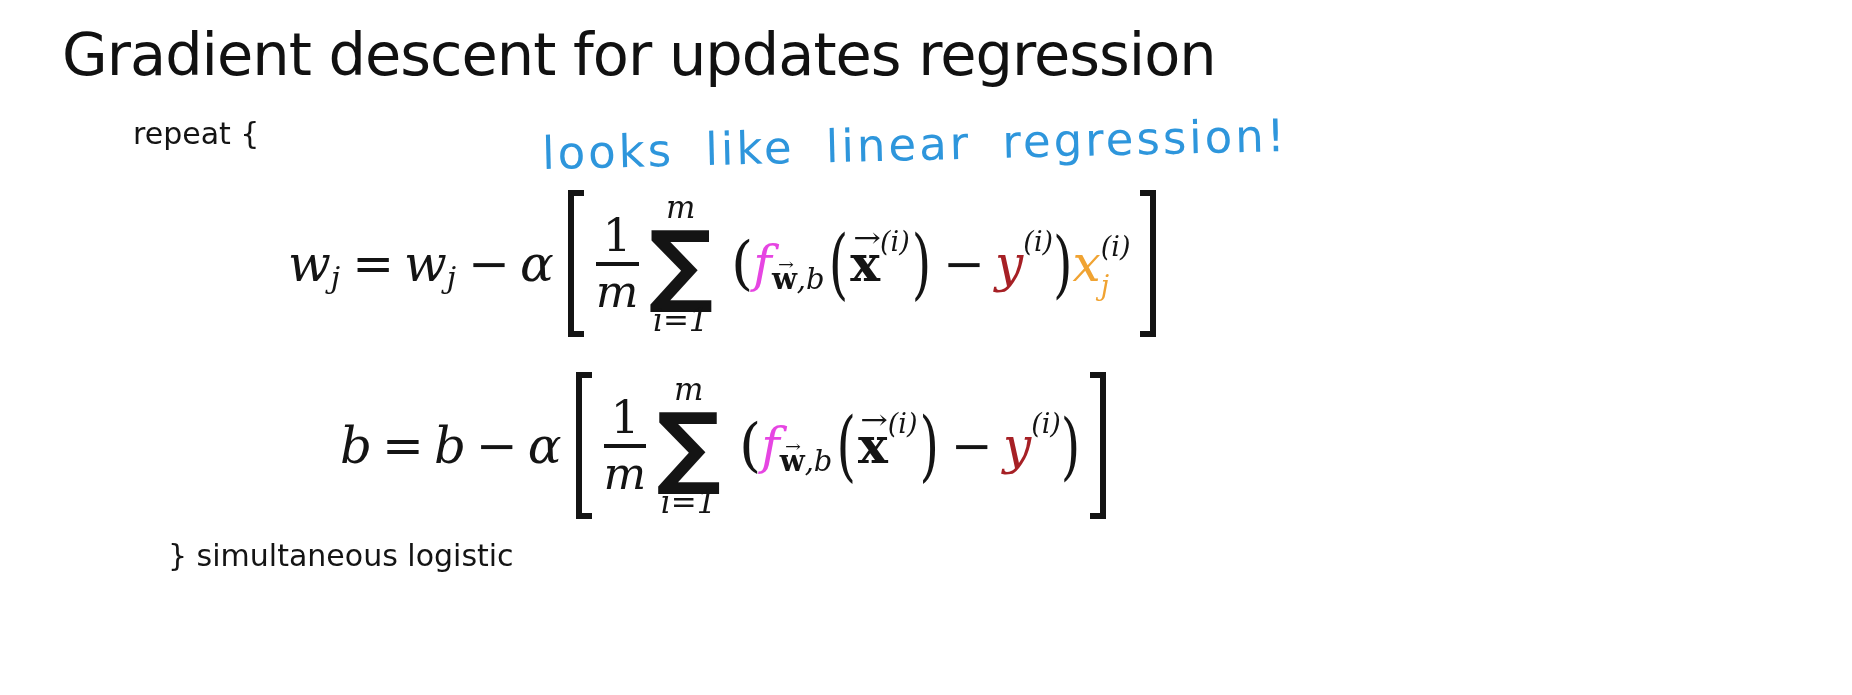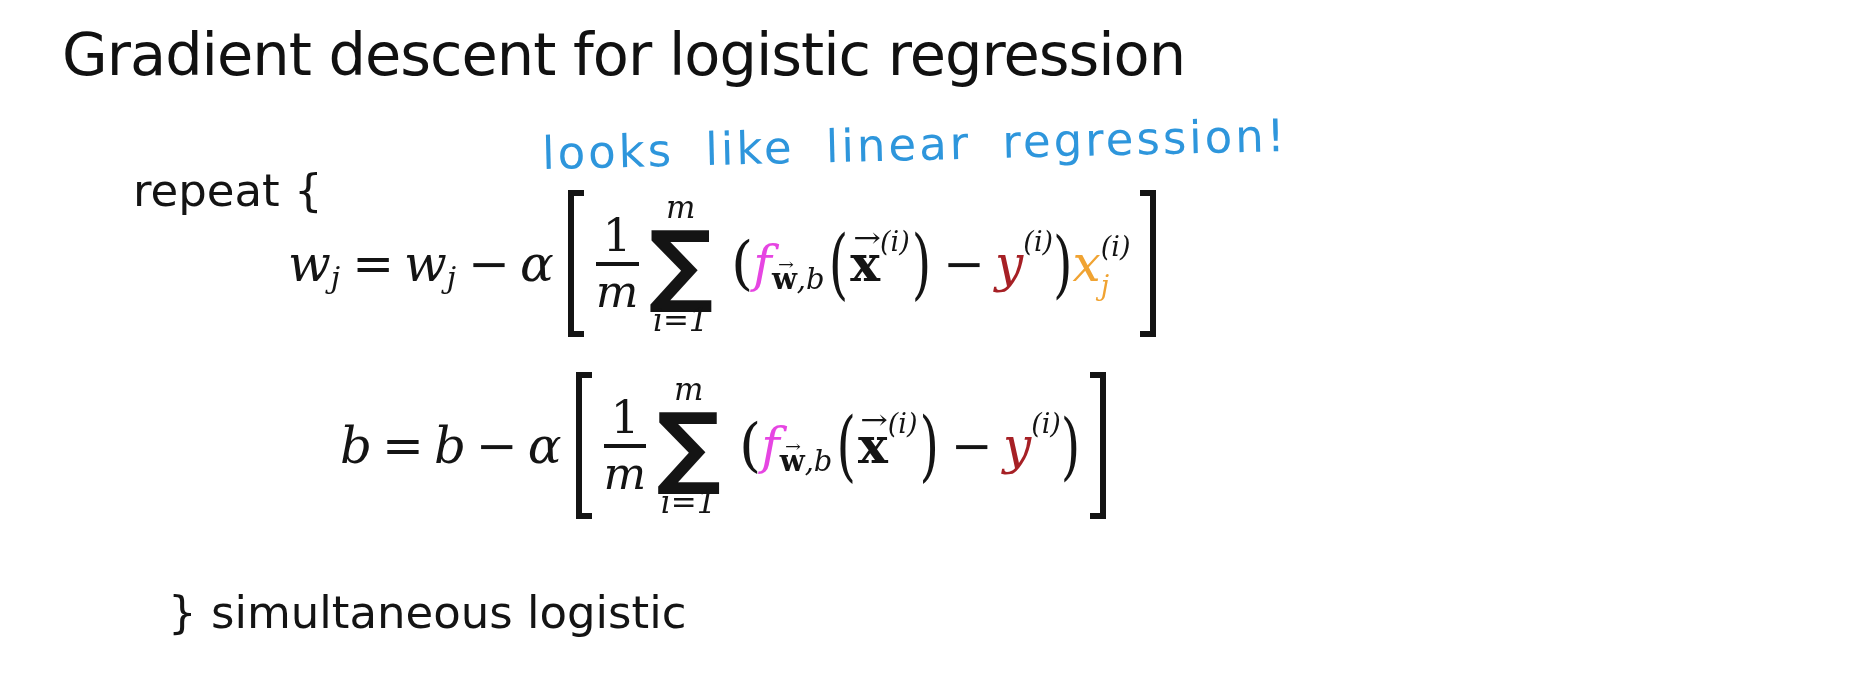--- a/index.html
+++ b/index.html
@@ -11,21 +11,21 @@
     overflow:hidden;
     font-family:"DejaVu Sans", sans-serif;
     color:#141414;
   }
   .title {
     position:absolute; left:62px; top:20px;
     font-size:59px; letter-spacing:-1px;
     color:#111111;
   }
   .plain {
-    font-size:45px; color:#141414;margin-top:48px;
+    font-size:30px; color:#141414;
   }
   .repeat { position:absolute; left:133px; top:116px; }
   .closing { position:absolute; left:168px; top:538px; }
   .annotation {
     position:absolute; left:542px; top:118px;
     font-size:45px; letter-spacing:3px; word-spacing:14px;
     transform:rotate(-1.4deg);
     white-space:nowrap;
   }
   
@@ -95,21 +95,21 @@
     font-size:27px; line-height:1; transform:translateY(4px);
   }
   .stack .ssup { font-style:italic; transform:translateY(-8px); }
   .stack .ssub { font-style:italic; transform:translateY(4px); }
 </style>
 </head>
 <body>
 
 <div class="slide">
 
-  <div class="title">Gradient descent for logistic regression</div>
+  <div class="title">Gradient descent for updates regression</div>
 
   <div class="plain repeat">repeat {</div>
 
   <div class="annotation" style="color: rgb(46, 150, 220);">looks like linear regression!</div>
 
   <div class="equation eq-w">
     <span class="mi">w</span>
       <span class="msub">j</span>
     <span class="mop">=</span>
     <span class="mi">w</span>

